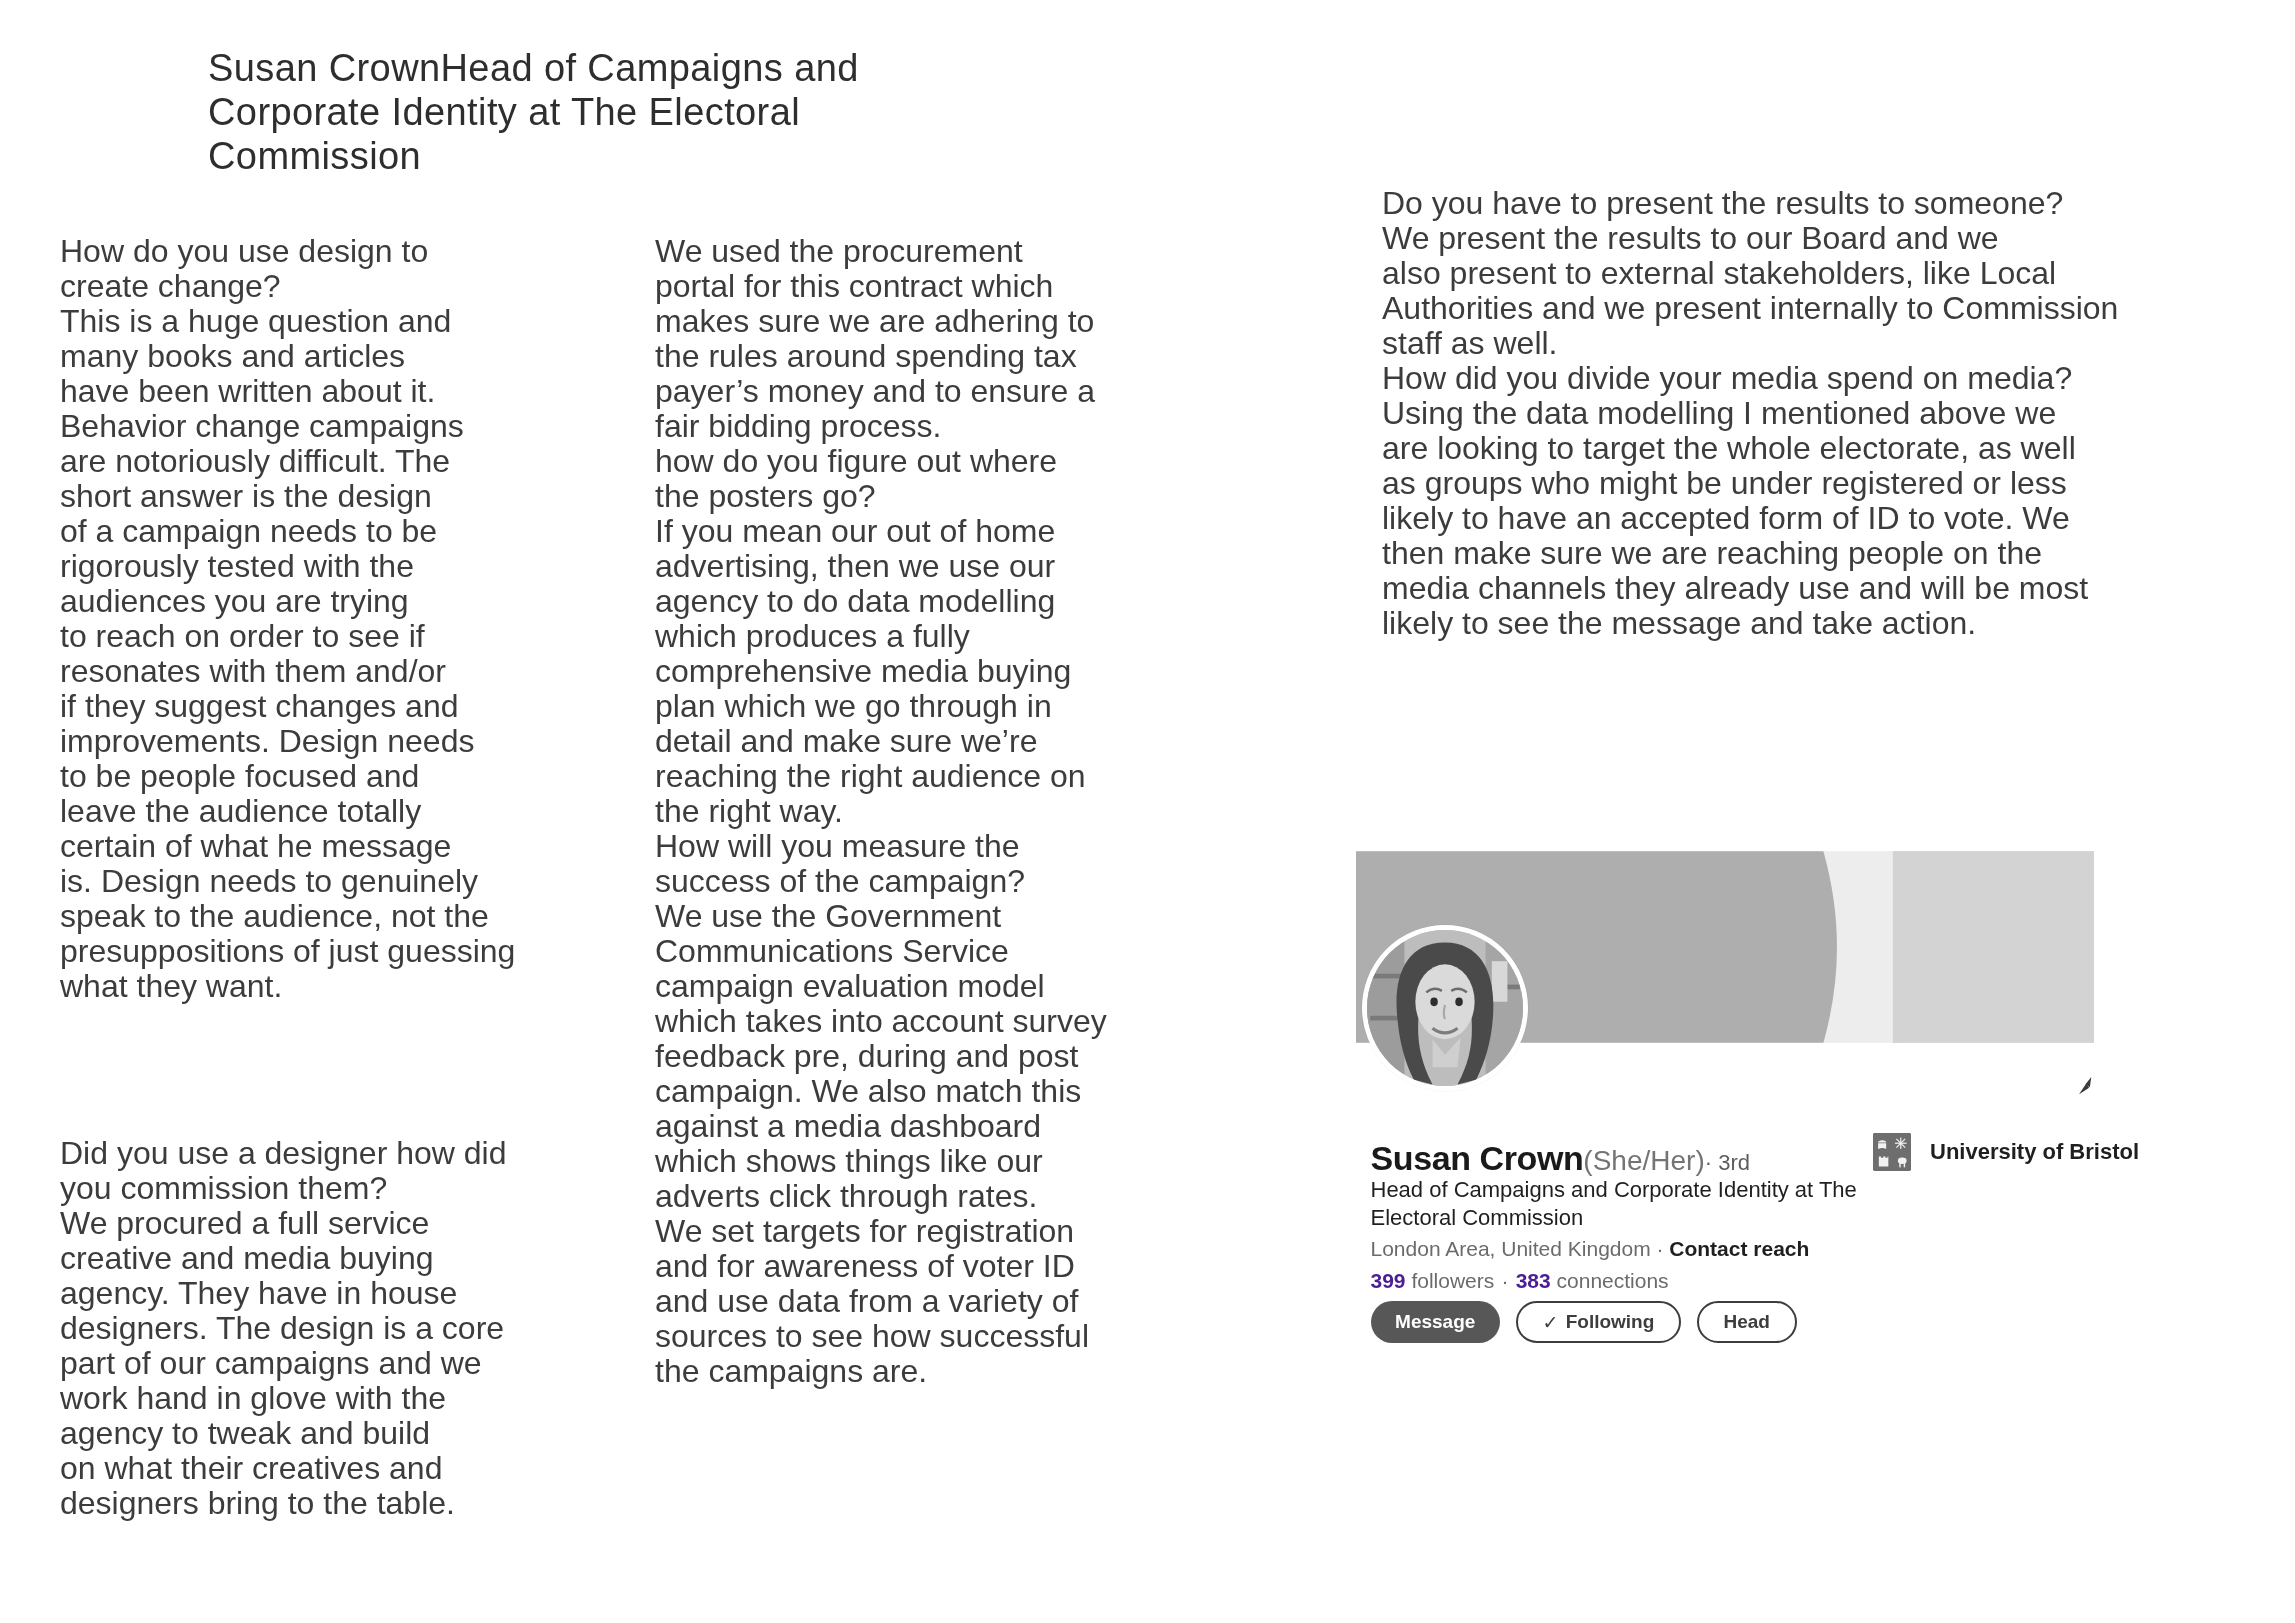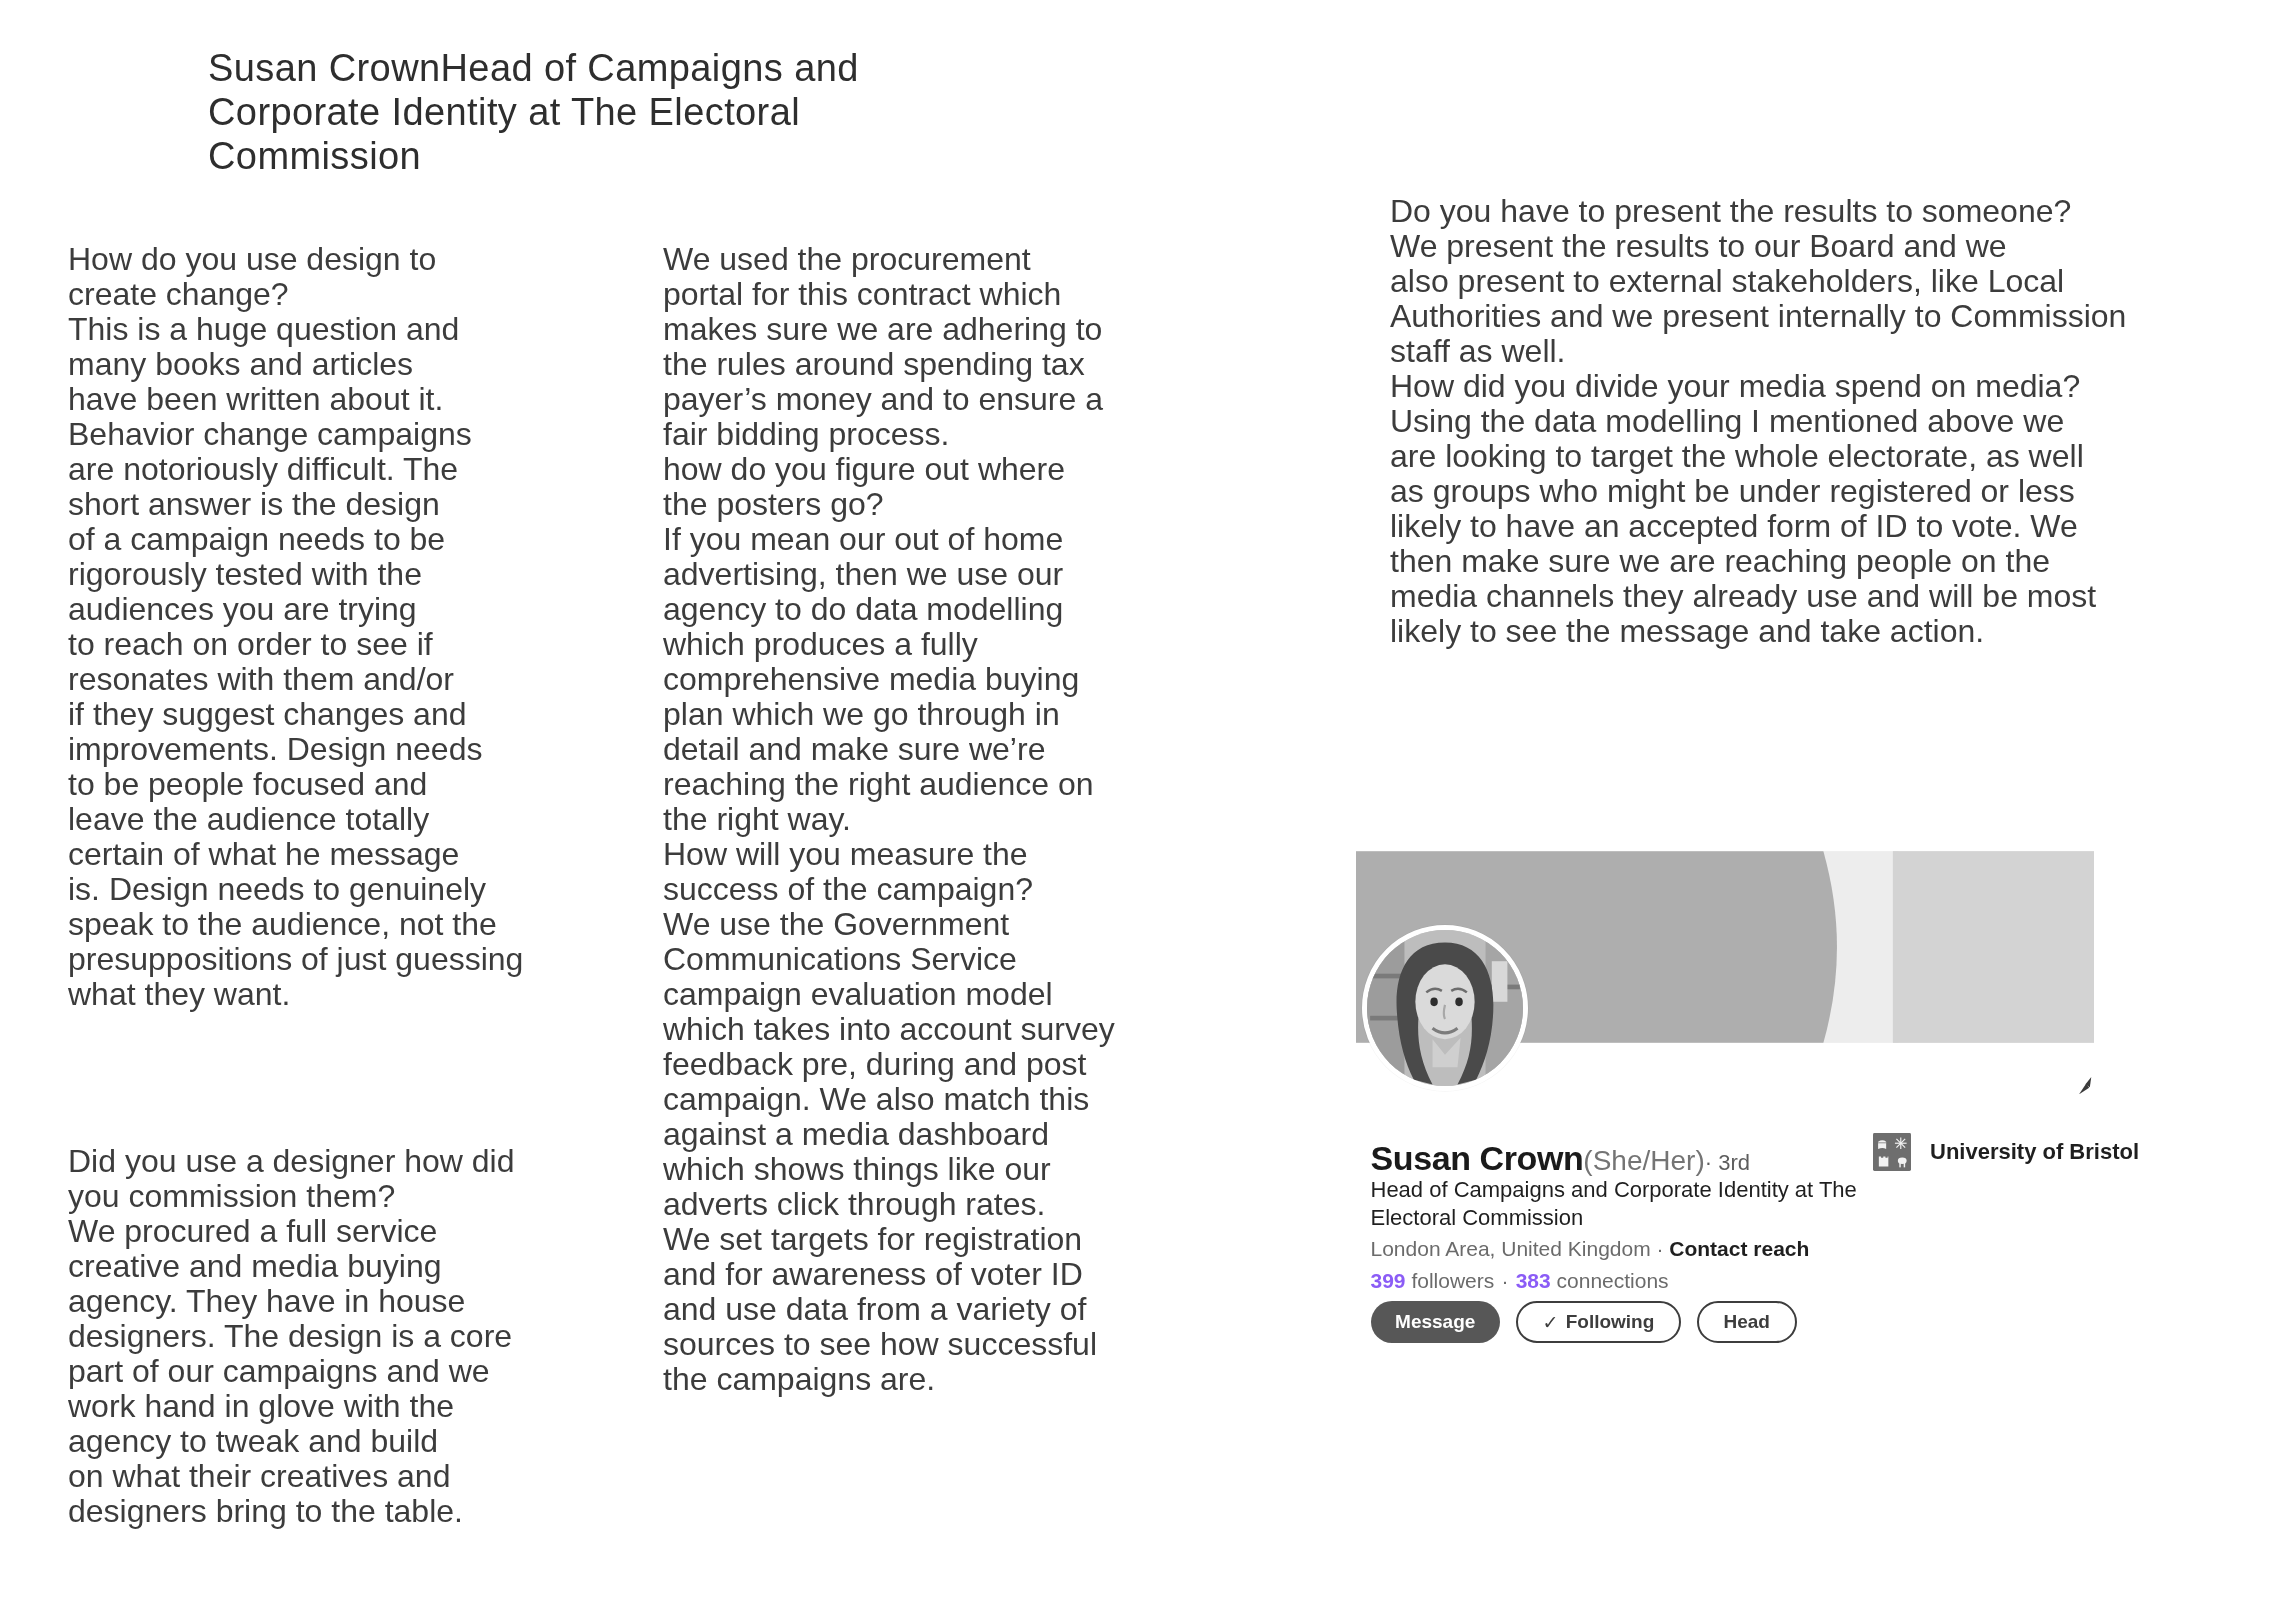--- a/index.html
+++ b/index.html
@@ -13,21 +13,21 @@
   }
   .prewrap { white-space: pre-line; }
 
   
   .page-title {
     position: absolute; left: 208px; top: 46px; width: 796px;
     font-size: 38px; line-height: 44px; font-weight: normal;
     color: #2e2e2e; letter-spacing: 0.4px;
   }
   .col { position: absolute; font-size: 32px; line-height: 35px; color: #3c3c3c; }
-  .col p { margin: 12px; }
+  .col p { margin: 4px; }
   .col-1 { left: 56px;  top: 230px; width: 506px; }
   .col-2 { left: 651px; top: 230px; width: 506px; }
   .col-3 { left: 1378px; top: 182px; width: 853px; }
   .col-1 .para-2 { margin-top: 132px; }
 
   
   .card { position: absolute; left: 1356px; top: 851px; width: 759px; height: 600px; }
   .banner { position: absolute; left: 0; top: 0; width: 738px; height: 192px; }
   .avatar {
     position: absolute; left: 5.8px; top: 74px; width: 166px; height: 166px;
@@ -42,21 +42,21 @@
   .name-row { position: absolute; left: 14.5px; top: 288px; display: flex; align-items: baseline; gap: 0; white-space: nowrap; }
   .profile-name { font-size: 34px; font-weight: bold; color: #1a1a1a; letter-spacing: -0.4px; }
   .pronouns { font-size: 28px; color: #747474; }
   .degree { font-size: 22px; color: #5d5d5d; }
 
   .headline { position: absolute; left: 14.5px; top: 325px; width: 535px; font-size: 22px; line-height: 27.5px; color: #1f1f1f; }
   .loc-row { position: absolute; left: 14.5px; top: 386px; font-size: 21px; color: #6b6b6b; white-space: nowrap; }
   .loc-row .sep { margin: 0 5.8px; }
   .contact-link { font-weight: bold; color: #1f1f1f; text-decoration: none; cursor: pointer; }
   .follow-row { position: absolute; left: 14.5px; top: 418px; font-size: 21px; color: #6b6b6b; white-space: nowrap; }
-  .follow-row b { color: #8b5cf6; text-align: right; }
+  .follow-row b { color: #4c1d95; text-align: right; }
   .follow-row .sep { margin: 0 7.2px; }
 
   .btn-row { position: absolute; left: 14.5px; top: 450px; display: flex; gap: 16px; align-items: center; }
   .pill {
     height: 42px; border-radius: 21px; font-family: "Liberation Sans", sans-serif;
     font-size: 19px; font-weight: bold; display: inline-flex; align-items: center; justify-content: center;
     padding: 0 24.6px; cursor: pointer; white-space: nowrap;
   }
   .pill.filled { background: #575757; color: #ffffff; border: none; }
   .pill.outline { background: #ffffff; color: #3d3d3d; border: 2.2px solid #3d3d3d; }

